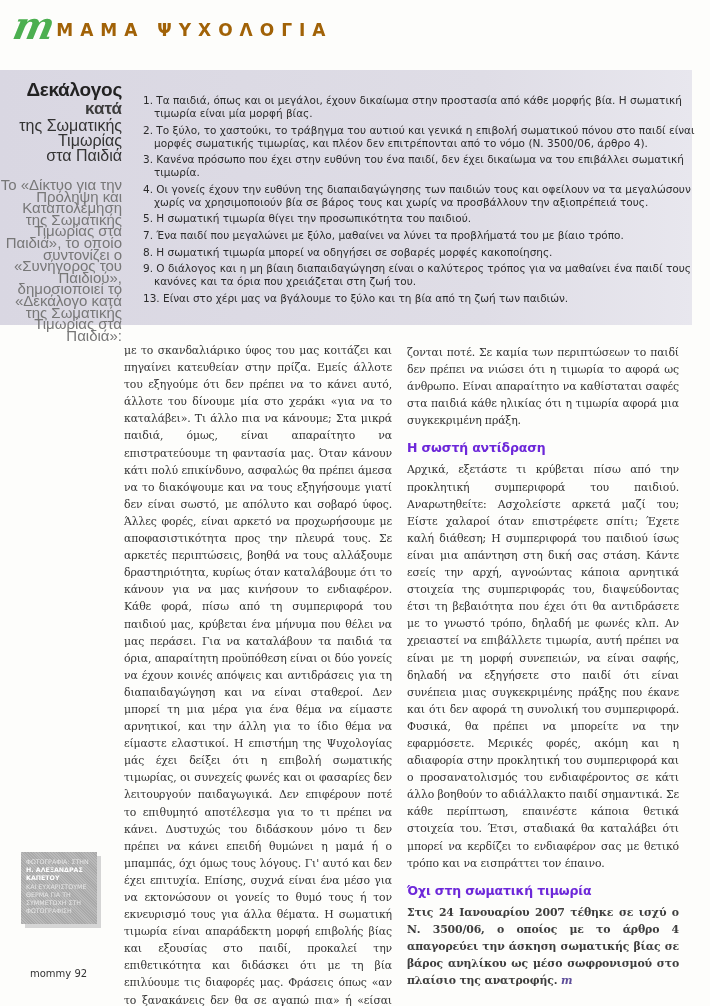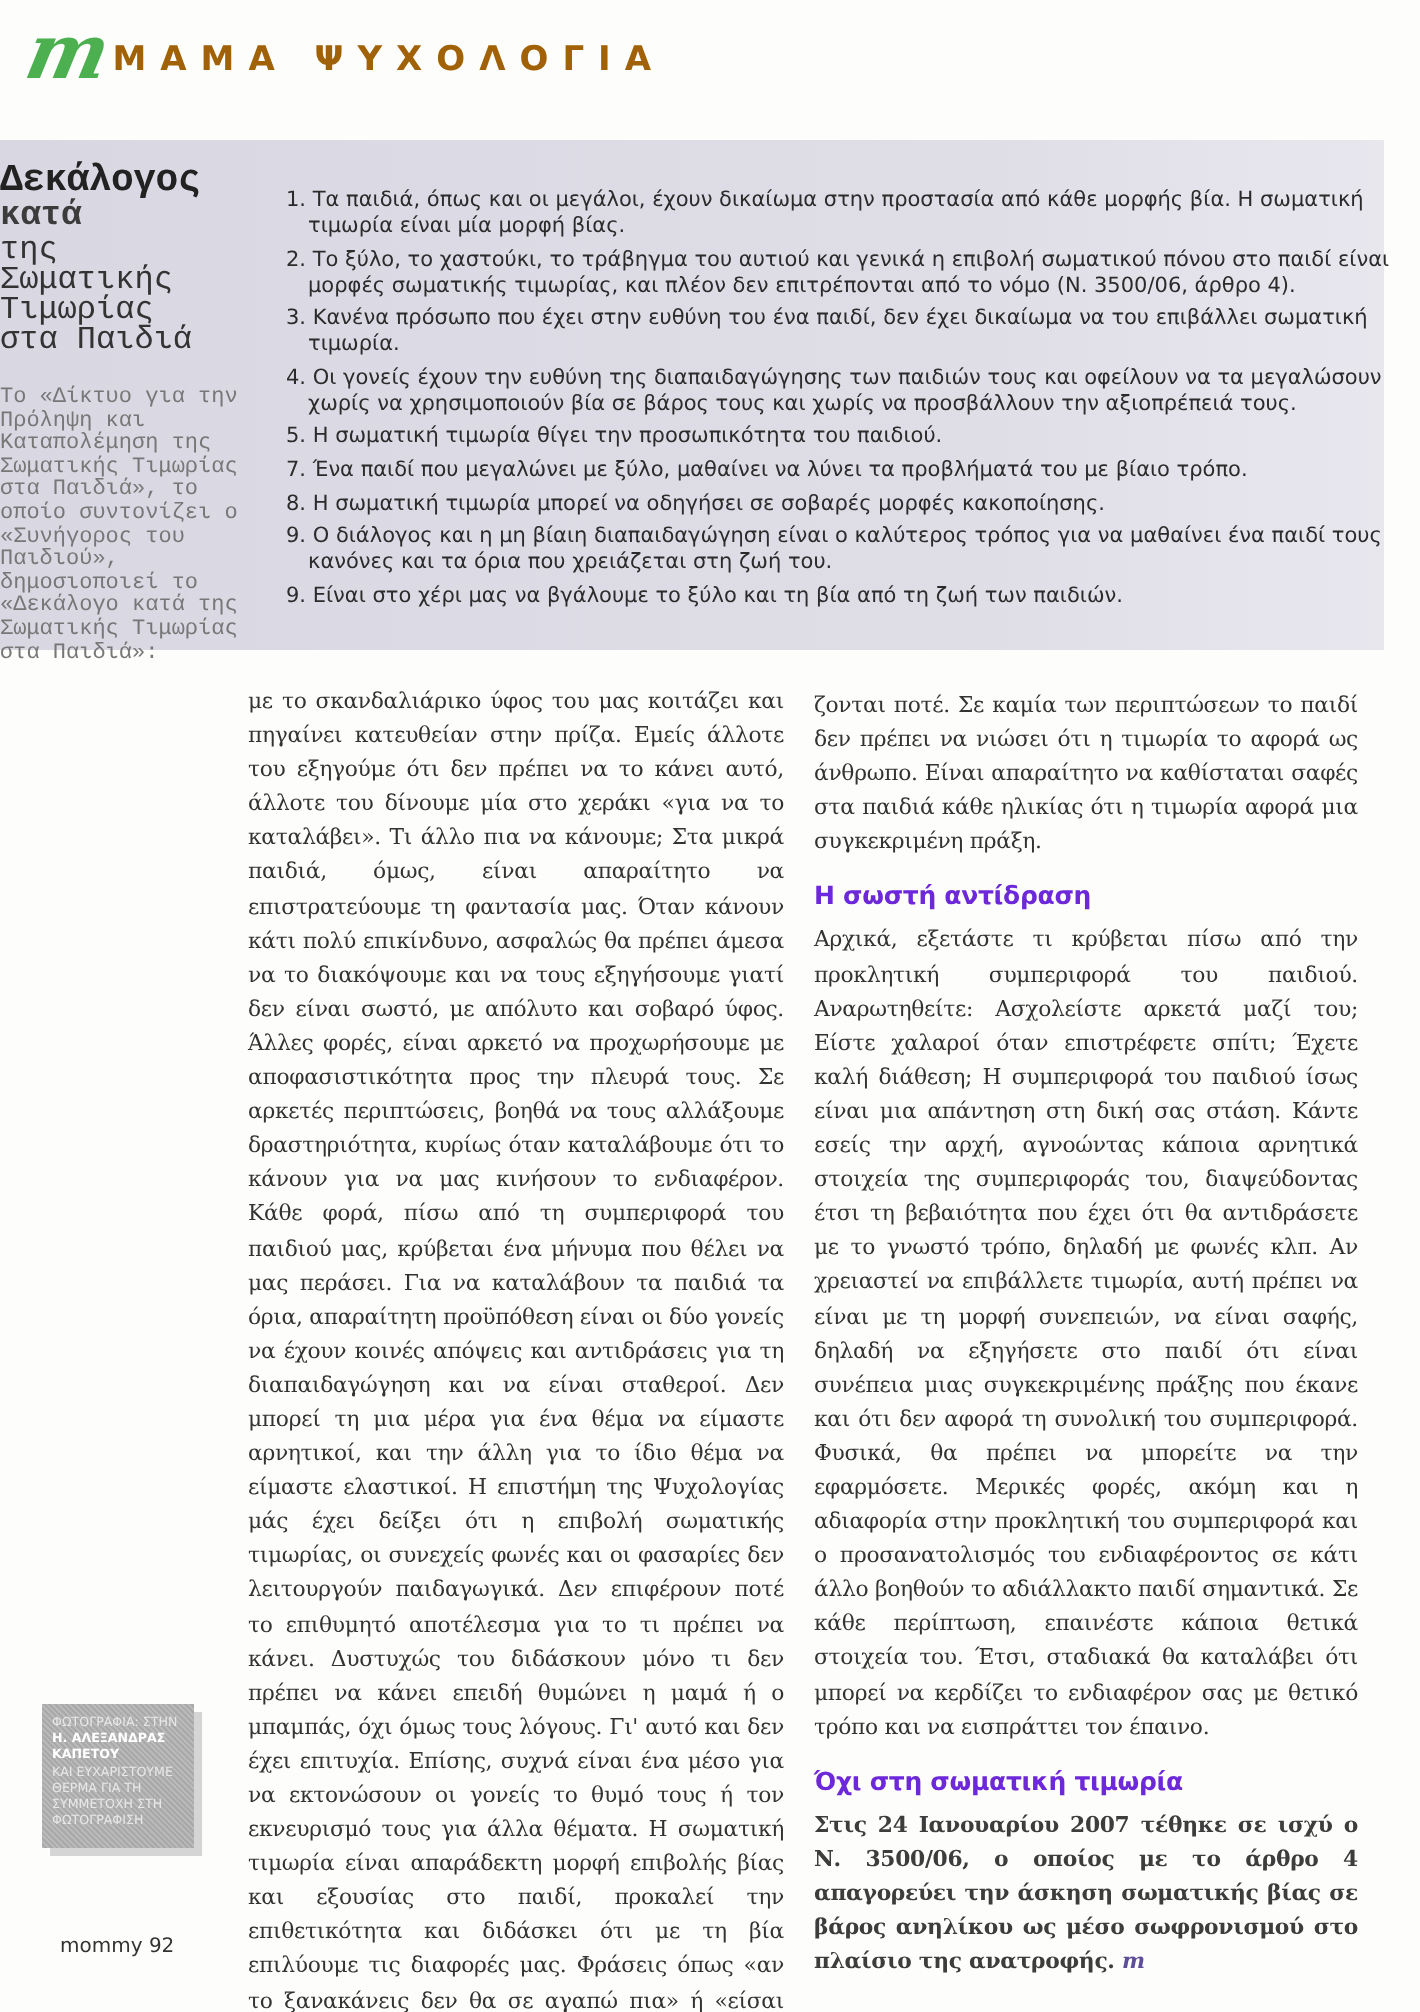--- a/index.html
+++ b/index.html
@@ -16,27 +16,27 @@
   }
   .section-title {
     font-family: "DejaVu Sans", sans-serif; font-weight: bold; font-size: 17px;
     letter-spacing: 7px; color: #a16207; padding-top: 8px;
   }
   .box {
     position: absolute; left: 0; top: 70px; width: 692px; height: 255px;
     background: linear-gradient(90deg, #d9d7e2 0%, #dfdde6 70%, #e8e7ee 100%);
   }
   .box-left {
-    position: absolute; left: 0; top: 10px; width: 122px; 
-    font-family: Liberation Mono, monospace;
+    position: absolute; left: 0; top: 10px; width: 122px; text-align: right;
+    font-family: Liberation Sans, sans-serif;
   }
   .box-title1 { font-size: 19px; font-weight: bold; color: #222; line-height: 20px; letter-spacing: -0.3px; }
   .box-title2 { font-size: 17px; font-weight: bold; color: #3c3c3c; line-height: 18px; }
   .box-sub { font-size: 16px; color: #333; line-height: 15px; }
-  .box-intro { margin-top: 16px; font-size: 11px; line-height: 11.6px; color: #777; }
+  .box-intro { margin-top: 16px; font-size: 15px; line-height: 11.6px; color: #777; }
   .rules {
     position: absolute; left: 131px; top: 12px; width: 555px;
     font-family: "DejaVu Sans", sans-serif; font-size: 10.5px; color: #2b2b2b;
     list-style: none; margin: 12px; padding: 0;
   }
   .rules li { line-height: 13px; margin-bottom: 3.6px; padding-left: 11px; text-indent: -11px; }
   .col {
     position: absolute; font-size: 10.9px; line-height: 17.1px; color: #333;
     text-align: justify; letter-spacing: -0.15px;
   }
@@ -80,21 +80,21 @@
   </div>
   <ol class="rules">
     <li>1. Τα παιδιά, όπως και οι μεγάλοι, έχουν δικαίωμα στην προστασία από κάθε μορφής βία. Η σωματική τιμωρία είναι μία μορφή βίας.</li>
     <li>2. Το ξύλο, το χαστούκι, το τράβηγμα του αυτιού και γενικά η επιβολή σωματικού πόνου στο παιδί είναι μορφές σωματικής τιμωρίας, και πλέον δεν επιτρέπονται από το νόμο (Ν. 3500/06, άρθρο 4).</li>
     <li>3. Κανένα πρόσωπο που έχει στην ευθύνη του ένα παιδί, δεν έχει δικαίωμα να του επιβάλλει σωματική τιμωρία.</li>
     <li>4. Οι γονείς έχουν την ευθύνη της διαπαιδαγώγησης των παιδιών τους και οφείλουν να τα μεγαλώσουν χωρίς να χρησιμοποιούν βία σε βάρος τους και χωρίς να προσβάλλουν την αξιοπρέπειά τους.</li>
     <li>5. Η σωματική τιμωρία θίγει την προσωπικότητα του παιδιού.</li>
     <li>7. Ένα παιδί που μεγαλώνει με ξύλο, μαθαίνει να λύνει τα προβλήματά του με βίαιο τρόπο.</li>
     <li>8. Η σωματική τιμωρία μπορεί να οδηγήσει σε σοβαρές μορφές κακοποίησης.</li>
     <li>9. Ο διάλογος και η μη βίαιη διαπαιδαγώγηση είναι ο καλύτερος τρόπος για να μαθαίνει ένα παιδί τους κανόνες και τα όρια που χρειάζεται στη ζωή του.</li>
-    <li>9. Είναι στο χέρι μας να βγάλουμε το ξύλο και τη βία από τη ζωή των παιδιών.</li>
+    <li>13. Είναι στο χέρι μας να βγάλουμε το ξύλο και τη βία από τη ζωή των παιδιών.</li>
   </ol>
 </div>
 
 <div class="col col-left">με το σκανδαλιάρικο ύφος του μας κοιτάζει και πηγαίνει κατευθείαν στην πρίζα. Εμείς άλλοτε του εξηγούμε ότι δεν πρέπει να το κάνει αυτό, άλλοτε του δίνουμε μία στο χεράκι «για να το καταλάβει». Τι άλλο πια να κάνουμε; Στα μικρά παιδιά, όμως, είναι απαραίτητο να επιστρατεύουμε τη φαντασία μας. Όταν κάνουν κάτι πολύ επικίνδυνο, ασφαλώς θα πρέπει άμεσα να το διακόψουμε και να τους εξηγήσουμε γιατί δεν είναι σωστό, με απόλυτο και σοβαρό ύφος. Άλλες φορές, είναι αρκετό να προχωρήσουμε με αποφασιστικότητα προς την πλευρά τους. Σε αρκετές περιπτώσεις, βοηθά να τους αλλάξουμε δραστηριότητα, κυρίως όταν καταλάβουμε ότι το κάνουν για να μας κινήσουν το ενδιαφέρον. Κάθε φορά, πίσω από τη συμπεριφορά του παιδιού μας, κρύβεται ένα μήνυμα που θέλει να μας περάσει. Για να καταλάβουν τα παιδιά τα όρια, απαραίτητη προϋπόθεση είναι οι δύο γονείς να έχουν κοινές απόψεις και αντιδράσεις για τη διαπαιδαγώγηση και να είναι σταθεροί. Δεν μπορεί τη μια μέρα για ένα θέμα να είμαστε αρνητικοί, και την άλλη για το ίδιο θέμα να είμαστε ελαστικοί. Η επιστήμη της Ψυχολογίας μάς έχει δείξει ότι η επιβολή σωματικής τιμωρίας, οι συνεχείς φωνές και οι φασαρίες δεν λειτουργούν παιδαγωγικά. Δεν επιφέρουν ποτέ το επιθυμητό αποτέλεσμα για το τι πρέπει να κάνει. Δυστυχώς του διδάσκουν μόνο τι δεν πρέπει να κάνει επειδή θυμώνει η μαμά ή ο μπαμπάς, όχι όμως τους λόγους. Γι' αυτό και δεν έχει επιτυχία. Επίσης, συχνά είναι ένα μέσο για να εκτονώσουν οι γονείς το θυμό τους ή τον εκνευρισμό τους για άλλα θέματα. Η σωματική τιμωρία είναι απαράδεκτη μορφή επιβολής βίας και εξουσίας στο παιδί, προκαλεί την επιθετικότητα και διδάσκει ότι με τη βία επιλύουμε τις διαφορές μας. Φράσεις όπως «αν το ξανακάνεις δεν θα σε αγαπώ πια» ή «είσαι κακό παιδί» δεν πρέπει να εκστομί-</div>
 
 <div class="col col-right">
   <div>ζονται ποτέ. Σε καμία των περιπτώσεων το παιδί δεν πρέπει να νιώσει ότι η τιμωρία το αφορά ως άνθρωπο. Είναι απαραίτητο να καθίσταται σαφές στα παιδιά κάθε ηλικίας ότι η τιμωρία αφορά μια συγκεκριμένη πράξη.</div>
   <div class="subhead">Η σωστή αντίδραση</div>
   <div>Αρχικά, εξετάστε τι κρύβεται πίσω από την προκλητική συμπεριφορά του παιδιού. Αναρωτηθείτε: Ασχολείστε αρκετά μαζί του; Είστε χαλαροί όταν επιστρέφετε σπίτι; Έχετε καλή διάθεση; Η συμπεριφορά του παιδιού ίσως είναι μια απάντηση στη δική σας στάση. Κάντε εσείς την αρχή, αγνοώντας κάποια αρνητικά στοιχεία της συμπεριφοράς του, διαψεύδοντας έτσι τη βεβαιότητα που έχει ότι θα αντιδράσετε με το γνωστό τρόπο, δηλαδή με φωνές κλπ. Αν χρειαστεί να επιβάλλετε τιμωρία, αυτή πρέπει να είναι με τη μορφή συνεπειών, να είναι σαφής, δηλαδή να εξηγήσετε στο παιδί ότι είναι συνέπεια μιας συγκεκριμένης πράξης που έκανε και ότι δεν αφορά τη συνολική του συμπεριφορά. Φυσικά, θα πρέπει να μπορείτε να την εφαρμόσετε. Μερικές φορές, ακόμη και η αδιαφορία στην προκλητική του συμπεριφορά και ο προσανατολισμός του ενδιαφέροντος σε κάτι άλλο βοηθούν το αδιάλλακτο παιδί σημαντικά. Σε κάθε περίπτωση, επαινέστε κάποια θετικά στοιχεία του. Έτσι, σταδιακά θα καταλάβει ότι μπορεί να κερδίζει το ενδιαφέρον σας με θετικό τρόπο και να εισπράττει τον έπαινο.</div>
   <div class="subhead">Όχι στη σωματική τιμωρία</div>

